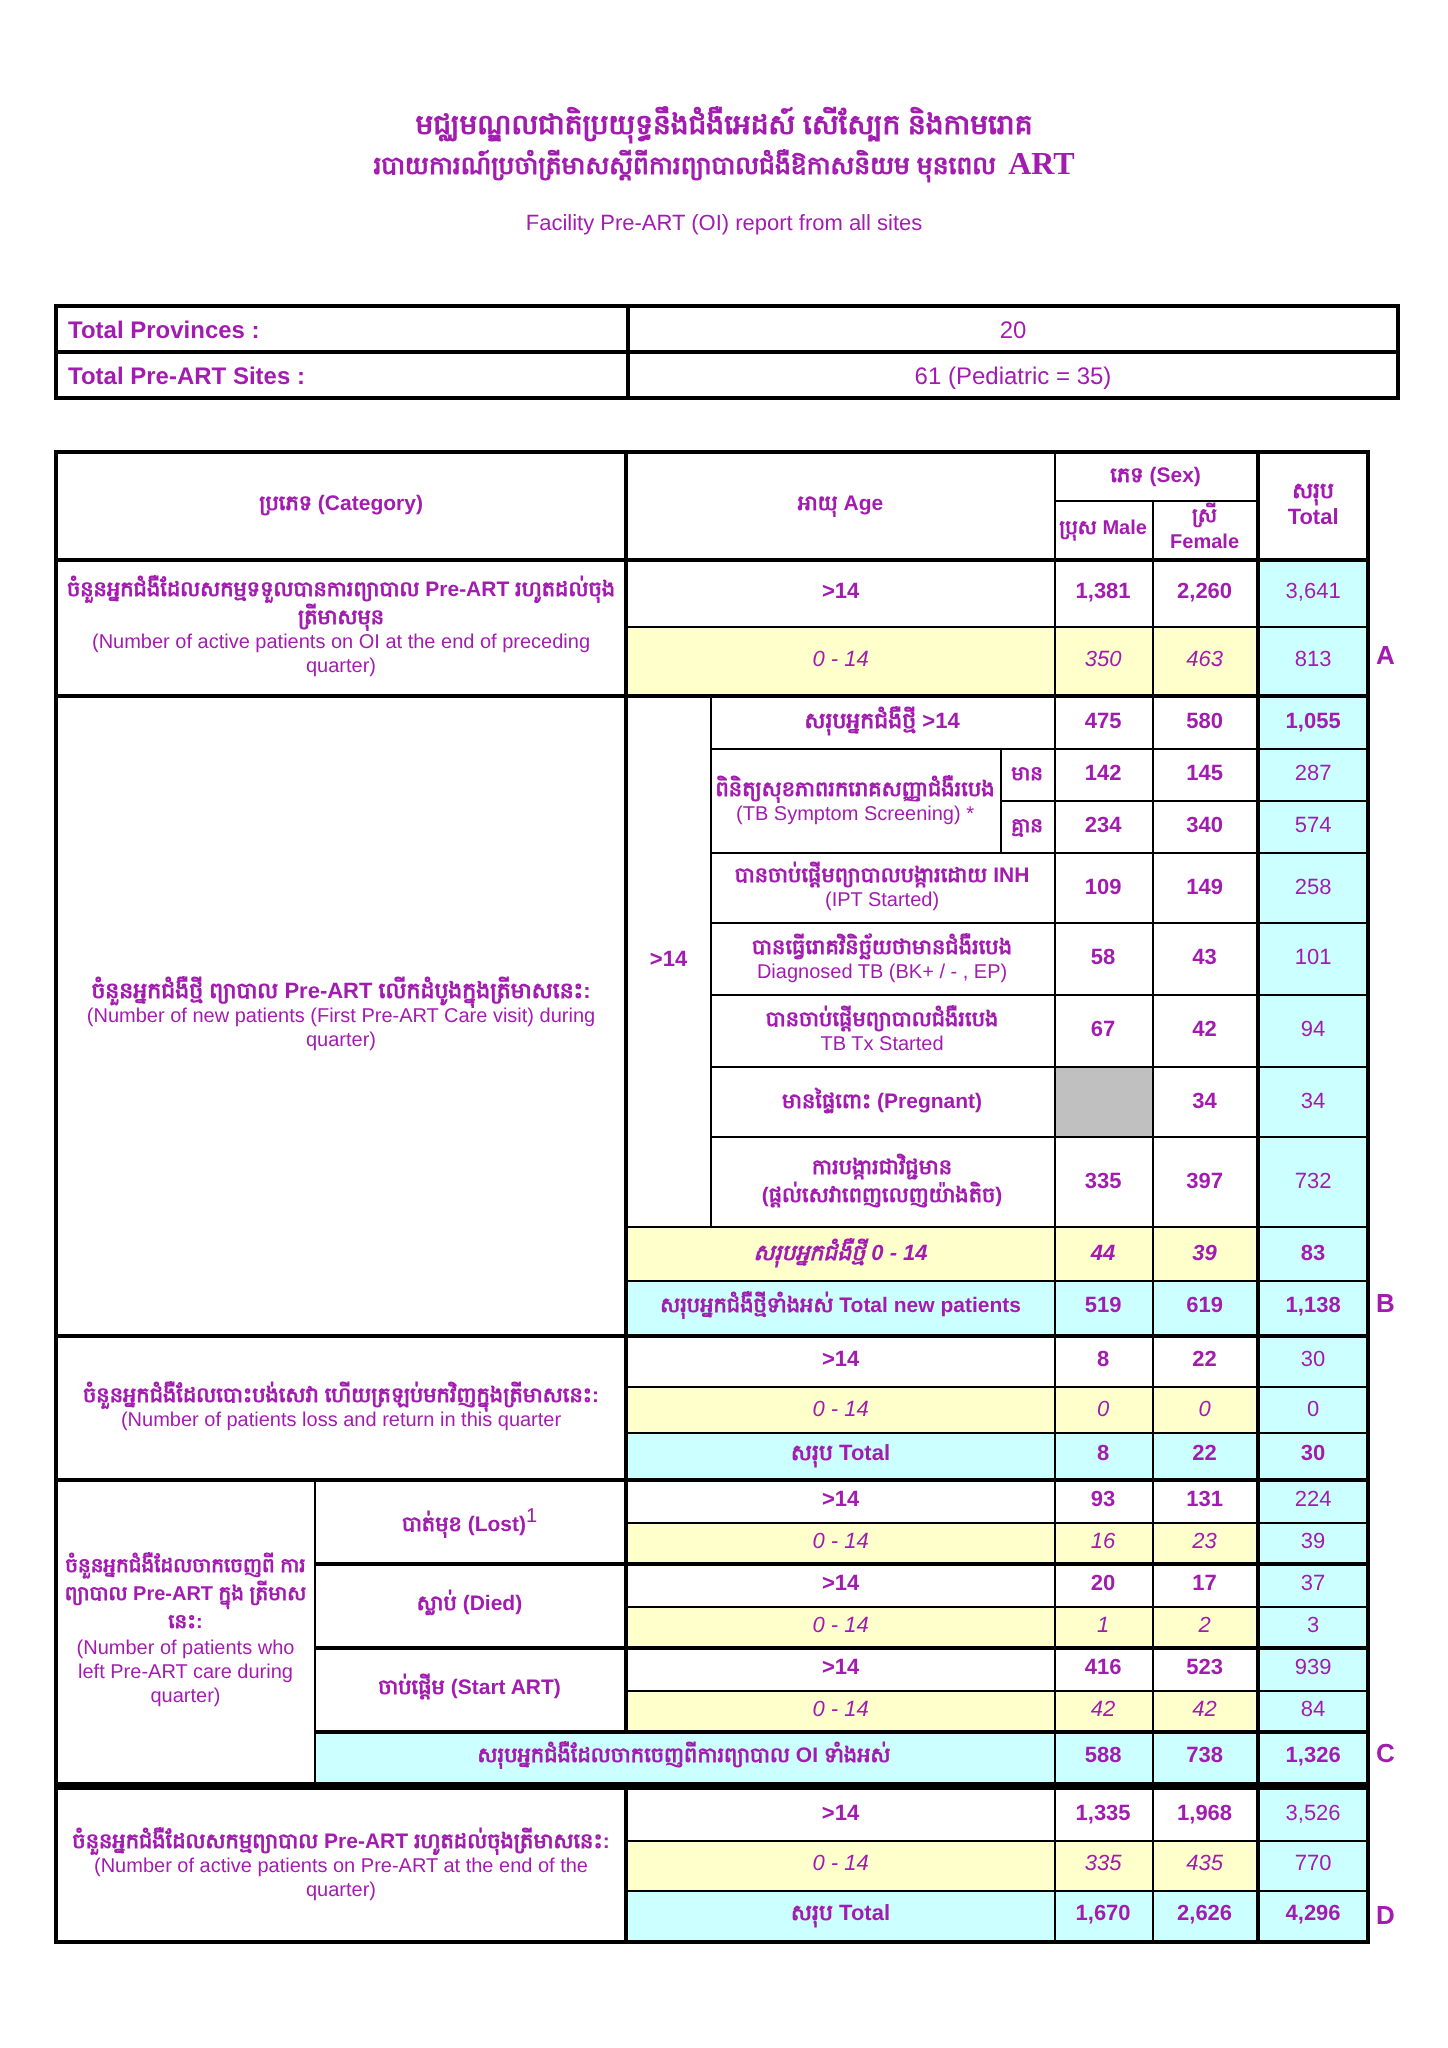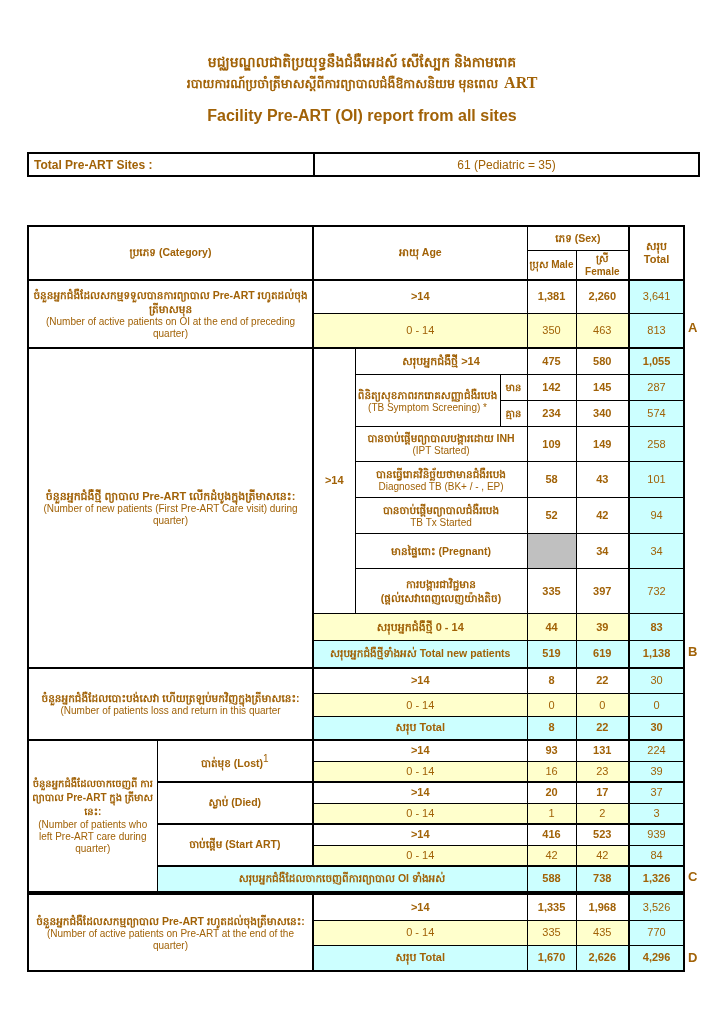--- a/index.html
+++ b/index.html
@@ -1,26 +1,26 @@
 <!DOCTYPE html>
 <html><head>
 <meta charset="utf-8">
 <style>
   * { box-sizing: border-box; }
   html,body { margin:0; padding:0; background:#e8e8e8; }
   .page { position:relative; width:724px; height:1024px; margin:0 auto; background:#ffffff;
-          font-family:"Liberation Sans", sans-serif; color:#a16207; overflow:hidden; }
+          font-family:"Liberation Sans", sans-serif; color:#a21caf; overflow:hidden; }
 
   
   .doc-header { position:absolute; top:52px; left:0; width:100%; text-align:center; }
   .t1 { font-size:14px; font-weight:bold; line-height:20px; }
   .t2 { font-size:12.5px; font-weight:bold; line-height:20px; }
   .t3 { font-size:12.5px; font-weight:bold; line-height:22px; }
   .t3 .art { font-family:"Liberation Serif", serif; font-size:16px; font-weight:bold; margin-left:6px; }
-  .t4 { font-size:16px; font-weight:bold; margin-top:12px; }
+  .t4 { font-size:11px; font-weight:normal; margin-top:12px; }
 
   
   .info-table { position:absolute; left:27px; top:152px; width:671px;
                 border-collapse:collapse; table-layout:fixed; }
   .info-table td { border:2px solid #000; height:23px; padding:0 5px; font-size:12px; overflow:hidden; }
   .info-table .lbl { font-weight:bold; text-align:left; }
   .info-table .val { text-align:center; }
   .cell-split { display:flex; align-items:center; }
   .cell-split .small { font-size:10px; white-space:nowrap; }
   .cell-split .big  { flex:1; text-align:center; font-size:14px; font-weight:bold; }
@@ -28,21 +28,21 @@
   
   .main-table, .d-table { position:absolute; left:27px; width:657px;
                 border-collapse:collapse; table-layout:fixed;
                 border:2px solid #000; }
   .main-table { top:225px; }
   .d-table    { top:893px; }
   .main-table td, .d-table td { border:1px solid #000; padding:1px 2px; text-align:center;
                 vertical-align:middle; font-size:11px; overflow:hidden; line-height:13px; }
   tr.sec-top { border-top:2px solid #000; }
   .b   { font-weight:bold; }
-  .yel { background:#FFFFCC; }
+  .yel { background:#FFFFCC;font-style:italic; }
   .cyan{ background:#CCFFFF; }
   .gray{ background:#C0C0C0; }
   .tot { background:#CCFFFF; border-left:2px solid #000 !important; }
   .xc  { border-left:2px solid #000 !important; }
   .km  { font-weight:bold; font-size:10.5px; line-height:14px; display:block; }
   .en  { font-weight:normal; font-size:10px; line-height:12px; display:block; }
   .kmi { font-weight:bold; font-size:10.5px; }
   .eni { font-weight:normal; font-size:10px; }
   .catcell { padding:2px 8px; }
   .sumlbl { font-size:11px; }
@@ -62,20 +62,24 @@
     <div class="t3"><span>របាយការណ៍ប្រចាំត្រីមាសស្តីពីការព្យាបាលជំងឺឱកាសនិយម មុនពេល</span><span class="art">ART</span></div>
     <div class="t4">Facility Pre-ART (OI) report from all sites</div>
   </div>
 
   <table class="info-table">
     <colgroup>
         <col style="width:286px">
         <col style="width:385px">
       </colgroup>
     <tbody>
+        <tr>
+      <td class="lbl">Total Provinces :</td>
+      <td class="val">20</td>
+    </tr>
     <tr>
       <td class="lbl">Total Pre-ART Sites :</td>
       <td class="val">61 (Pediatric = 35)</td>
     </tr>
   </tbody>
     </table>
 
   <table class="main-table">
     <colgroup>
       <col style="width:129px">
@@ -160,21 +164,21 @@
       </td>
       <td class="b">58</td>
       <td class="b">43</td>
       <td class="tot">101</td>
     </tr>
     <tr style="height:36px">
       <td colspan="2">
         <span class="km">បានចាប់ផ្តើមព្យាបាលជំងឺរបេង</span>
         <span class="en">TB Tx Started</span>
       </td>
-      <td class="b">52</td>
+      <td class="b">67</td>
       <td class="b">42</td>
       <td class="tot">94</td>
     </tr>
     <tr style="height:35px">
       <td colspan="2">
         <span class="km">មានផ្ទៃពោះ (Pregnant)</span>
       </td>
       <td class="gray"></td>
       <td class="b">34</td>
       <td class="tot">34</td>

